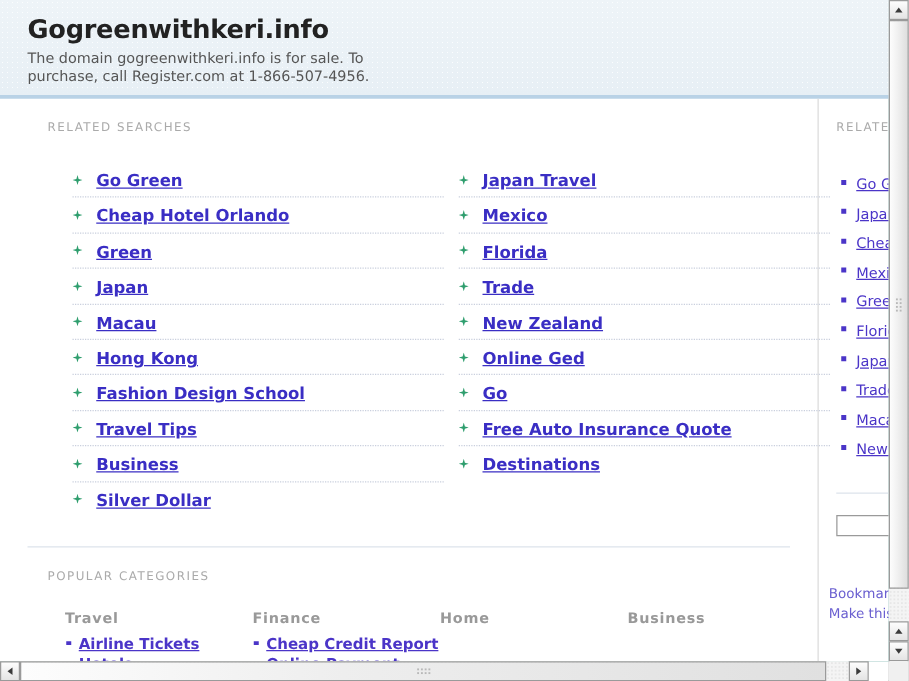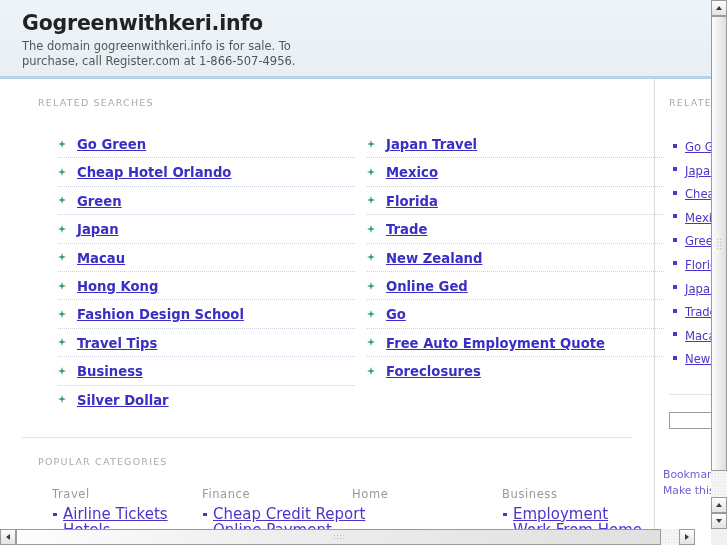--- a/index.html
+++ b/index.html
@@ -168,20 +168,21 @@
     height: 1px;
     background: #dde3ec;
     margin: 24px 22px 0 22px;
     border: 0;
   }
 
   
   .categories {
     display: flex;
     padding: 20px 0 0 0;
+    font-weight: bold;
   }
   .cat-col {
     width: 150px;
     min-width: 150px;
   }
   .cat-col:first-child { margin-left: 52px; }
   .cat-title {
     font-size: 11.5px;
     color: #999999;
     letter-spacing: 0.6px;
@@ -204,21 +205,21 @@
     position: absolute;
     left: 1px;
     top: 7px;
     width: 3.5px;
     height: 3.5px;
     background: #4b35c8;
   }
   ul.cat-list a {
     color: #4b35c8;
     text-decoration: underline;
-    font-size: 15px;
+    font-size: 12px;
   }
 
   
   ul.side-list {
     list-style: none;
     margin: 0;
     padding: 26px 0 0 0;
   }
   ul.side-list li {
     position: relative;
@@ -516,29 +517,29 @@
                       </svg>
                     </span>
                   <a href="#">Go</a>
                 </li>
                 <li>
                   <span class="bullet-star">
                       <svg viewBox="0 0 8 8" width="8" height="8">
                         <path d="M4 0 L4.9 3.1 L8 4 L4.9 4.9 L4 8 L3.1 4.9 L0 4 L3.1 3.1 Z" fill="#2f9e6e"></path>
                       </svg>
                     </span>
-                  <a href="#">Free Auto Employment Quote</a>
-                </li>
-                <li>
-                  <span class="bullet-star">
-                      <svg viewBox="0 0 8 8" width="8" height="8">
-                        <path d="M4 0 L4.9 3.1 L8 4 L4.9 4.9 L4 8 L3.1 4.9 L0 4 L3.1 3.1 Z" fill="#2f9e6e"></path>
-                      </svg>
-                    </span>
-                  <a href="#">Foreclosures</a>
+                  <a href="#">Free Auto Insurance Quote</a>
+                </li>
+                <li>
+                  <span class="bullet-star">
+                      <svg viewBox="0 0 8 8" width="8" height="8">
+                        <path d="M4 0 L4.9 3.1 L8 4 L4.9 4.9 L4 8 L3.1 4.9 L0 4 L3.1 3.1 Z" fill="#2f9e6e"></path>
+                      </svg>
+                    </span>
+                  <a href="#">Destinations</a>
                 </li>
               </ul>
             </div>
 
           </div>
 
           <hr class="hr-light">
 
           <div class="section-caption">POPULAR CATEGORIES</div>
 
@@ -561,25 +562,20 @@
 
               </ul>
             </div>
 
             <div class="cat-col">
               <div class="cat-title">Home</div>
             </div>
 
             <div class="cat-col">
               <div class="cat-title">Business</div>
-              <ul class="cat-list">
-                <li><a href="#">Employment</a></li>
-                <li><a href="#">Work From Home</a></li>
-
-              </ul>
             </div>
 
           </div>
 
         </div>
 
         <div class="col-side">
 
           <div class="section-caption">RELATED SEARCHES</div>
 

